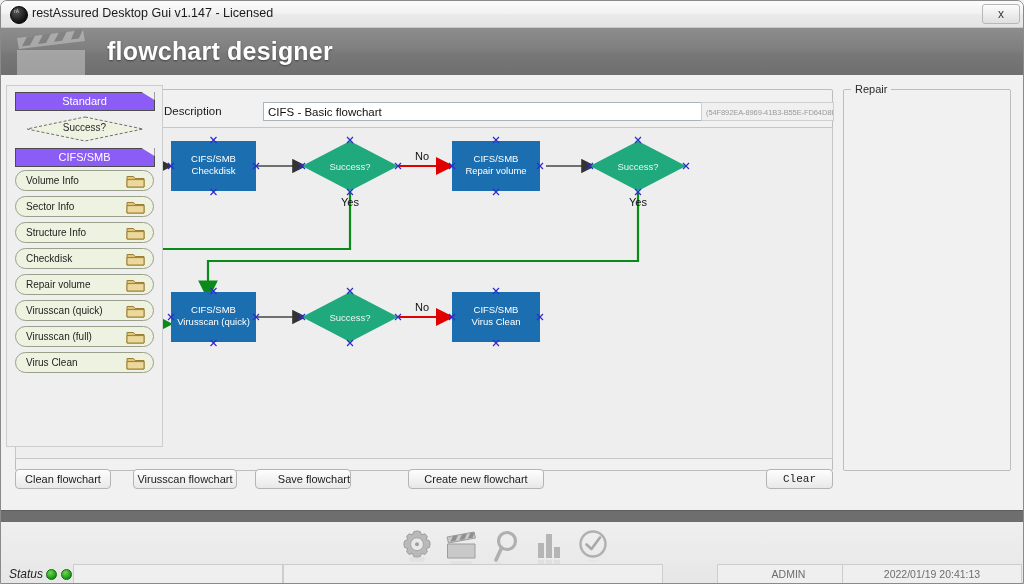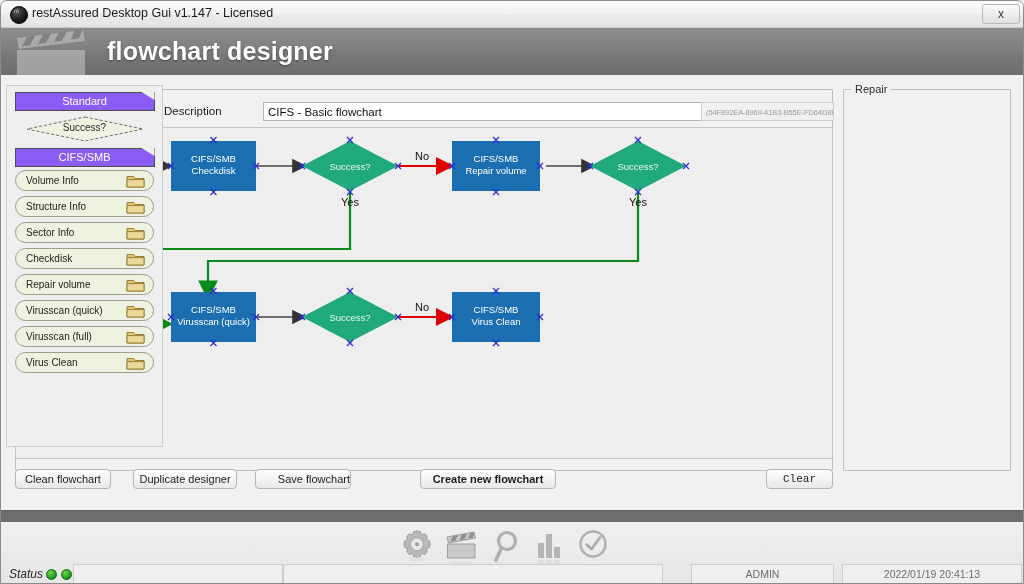--- a/index.html
+++ b/index.html
@@ -120,21 +120,21 @@
   .btn{
     position:absolute;box-sizing:border-box;height:20px;
     border:1px solid #b4b4b4;border-radius:4px;
     background:linear-gradient(to bottom,#fdfdfd,#f2f2f2 55%,#e8e8e8);
     font-size:11px;color:#1b1b1b;text-align:center;line-height:18px;
     cursor:pointer;white-space:nowrap;
   }
   #btn-delete{left:14px;top:394px;width:96px;}
   #btn-duplicate{left:132px;top:394px;width:104px;}
   #btn-save{left:254px;top:394px;width:96px;text-align:right;}
-  #btn-create{left:419px;top:394px;width:136px;font-weight:bold;}
+  #btn-create{left:407px;top:394px;width:136px;}
   #btn-clear{left:765px;top:394px;width:67px;font-family:Liberation Mono, monospace;}
 
   
   #actions-inner{
     position:absolute;left:5px;top:10px;width:157px;height:362px;
     background:#efefef;border:1px solid #cdcdcd;box-sizing:border-box;
   }
   .act-header{
     position:relative;margin:6px auto 0 auto;width:140px;height:19px;
     background:#8b5cf6;border:1px solid #4c4c4c;box-sizing:border-box;
@@ -194,21 +194,21 @@
   #sb-status-label{
     position:absolute;left:8px;top:4px;font-size:12px;color:#1f1f1f;font-style:italic;
   }
   .led{
     position:absolute;top:6px;width:11px;height:11px;border-radius:50%;
     background:radial-gradient(circle at 35% 30%,#6fd84f,#149114 75%);
     border:1px solid #0c6b0c;box-sizing:border-box;
   }
   #sb-mid{left:72px;top:1px;width:210px;}
   #sb-wide{left:282px;top:1px;width:380px;}
-  #sb-user{left:690px;top:1px;width:143px;}
+  #sb-user{left:716px;top:1px;width:143px;}
   #sb-time{left:833px;top:1px;width:180px;margin-left:8px;}
 </style>
 </head>
 <body>
 
 <div class="app">
 
   <div class="titlebar">
     <div class="tb-appicon">
         <span>rA</span>
@@ -384,21 +384,21 @@
         <g font-family="Liberation Sans, sans-serif" font-size="11" fill="#121212">
           <text x="406" y="32" text-anchor="middle">No</text>
           <text x="334" y="78" text-anchor="middle">Yes</text>
           <text x="622" y="78" text-anchor="middle">Yes</text>
           <text x="406" y="183" text-anchor="middle">No</text>
         </g>
       </svg>
     </div>
 
     <div class="btn" id="btn-delete">Clean flowchart</div>
-    <div class="btn" id="btn-duplicate">Duplicate designer</div>
+    <div class="btn" id="btn-duplicate">Virusscan flowchart</div>
     <div class="btn" id="btn-save">Save flowchart</div>
     <div class="btn" id="btn-create">Create new flowchart</div>
     <div class="btn" id="btn-clear">Clear</div>
 
     <div class="group" id="actions-group">
       <div class="group-title">Repair</div>
     </div>
 
     <div id="actions-inner">
       <div class="act-header">
@@ -420,28 +420,28 @@
 
       <div class="act-list" id="act-list">
           <div class="act-item">
             <span class="t">Volume Info</span>
             <svg class="folder" viewBox="0 0 19 14">
               <path d="M1 2.5 h6.5 l1.6 2 H18 V13 H1 Z" fill="#e0c478" stroke="#9c7f35"></path>
               <path d="M1 5.6 h17 V13 H1 Z" fill="#ecd89a" stroke="#9c7f35"></path>
             </svg>
           </div>
           <div class="act-item">
+            <span class="t">Sector Info</span>
+            <svg class="folder" viewBox="0 0 19 14">
+              <path d="M1 2.5 h6.5 l1.6 2 H18 V13 H1 Z" fill="#e0c478" stroke="#9c7f35"></path>
+              <path d="M1 5.6 h17 V13 H1 Z" fill="#ecd89a" stroke="#9c7f35"></path>
+            </svg>
+          </div>
+          <div class="act-item">
             <span class="t">Structure Info</span>
-            <svg class="folder" viewBox="0 0 19 14">
-              <path d="M1 2.5 h6.5 l1.6 2 H18 V13 H1 Z" fill="#e0c478" stroke="#9c7f35"></path>
-              <path d="M1 5.6 h17 V13 H1 Z" fill="#ecd89a" stroke="#9c7f35"></path>
-            </svg>
-          </div>
-          <div class="act-item">
-            <span class="t">Sector Info</span>
             <svg class="folder" viewBox="0 0 19 14">
               <path d="M1 2.5 h6.5 l1.6 2 H18 V13 H1 Z" fill="#e0c478" stroke="#9c7f35"></path>
               <path d="M1 5.6 h17 V13 H1 Z" fill="#ecd89a" stroke="#9c7f35"></path>
             </svg>
           </div>
           <div class="act-item">
             <span class="t">Checkdisk</span>
             <svg class="folder" viewBox="0 0 19 14">
               <path d="M1 2.5 h6.5 l1.6 2 H18 V13 H1 Z" fill="#e0c478" stroke="#9c7f35"></path>
               <path d="M1 5.6 h17 V13 H1 Z" fill="#ecd89a" stroke="#9c7f35"></path>

